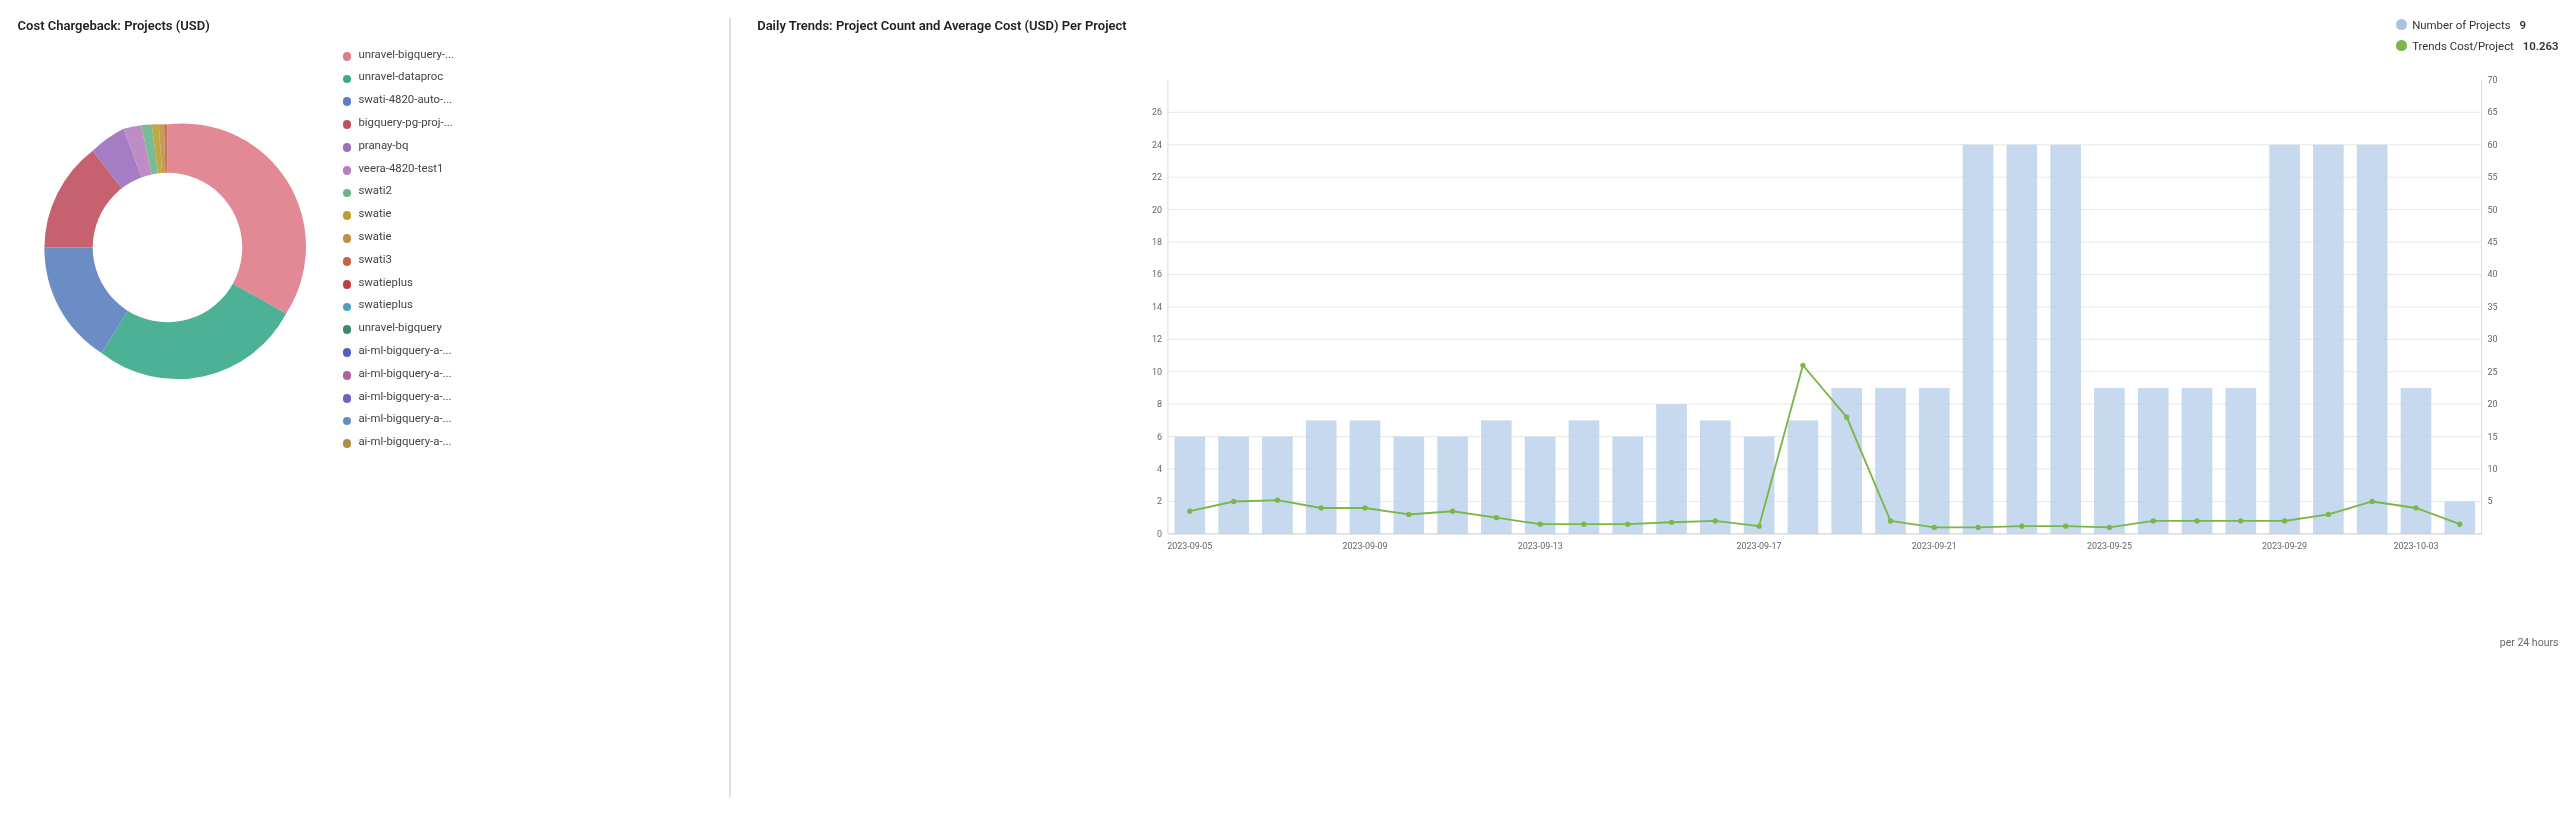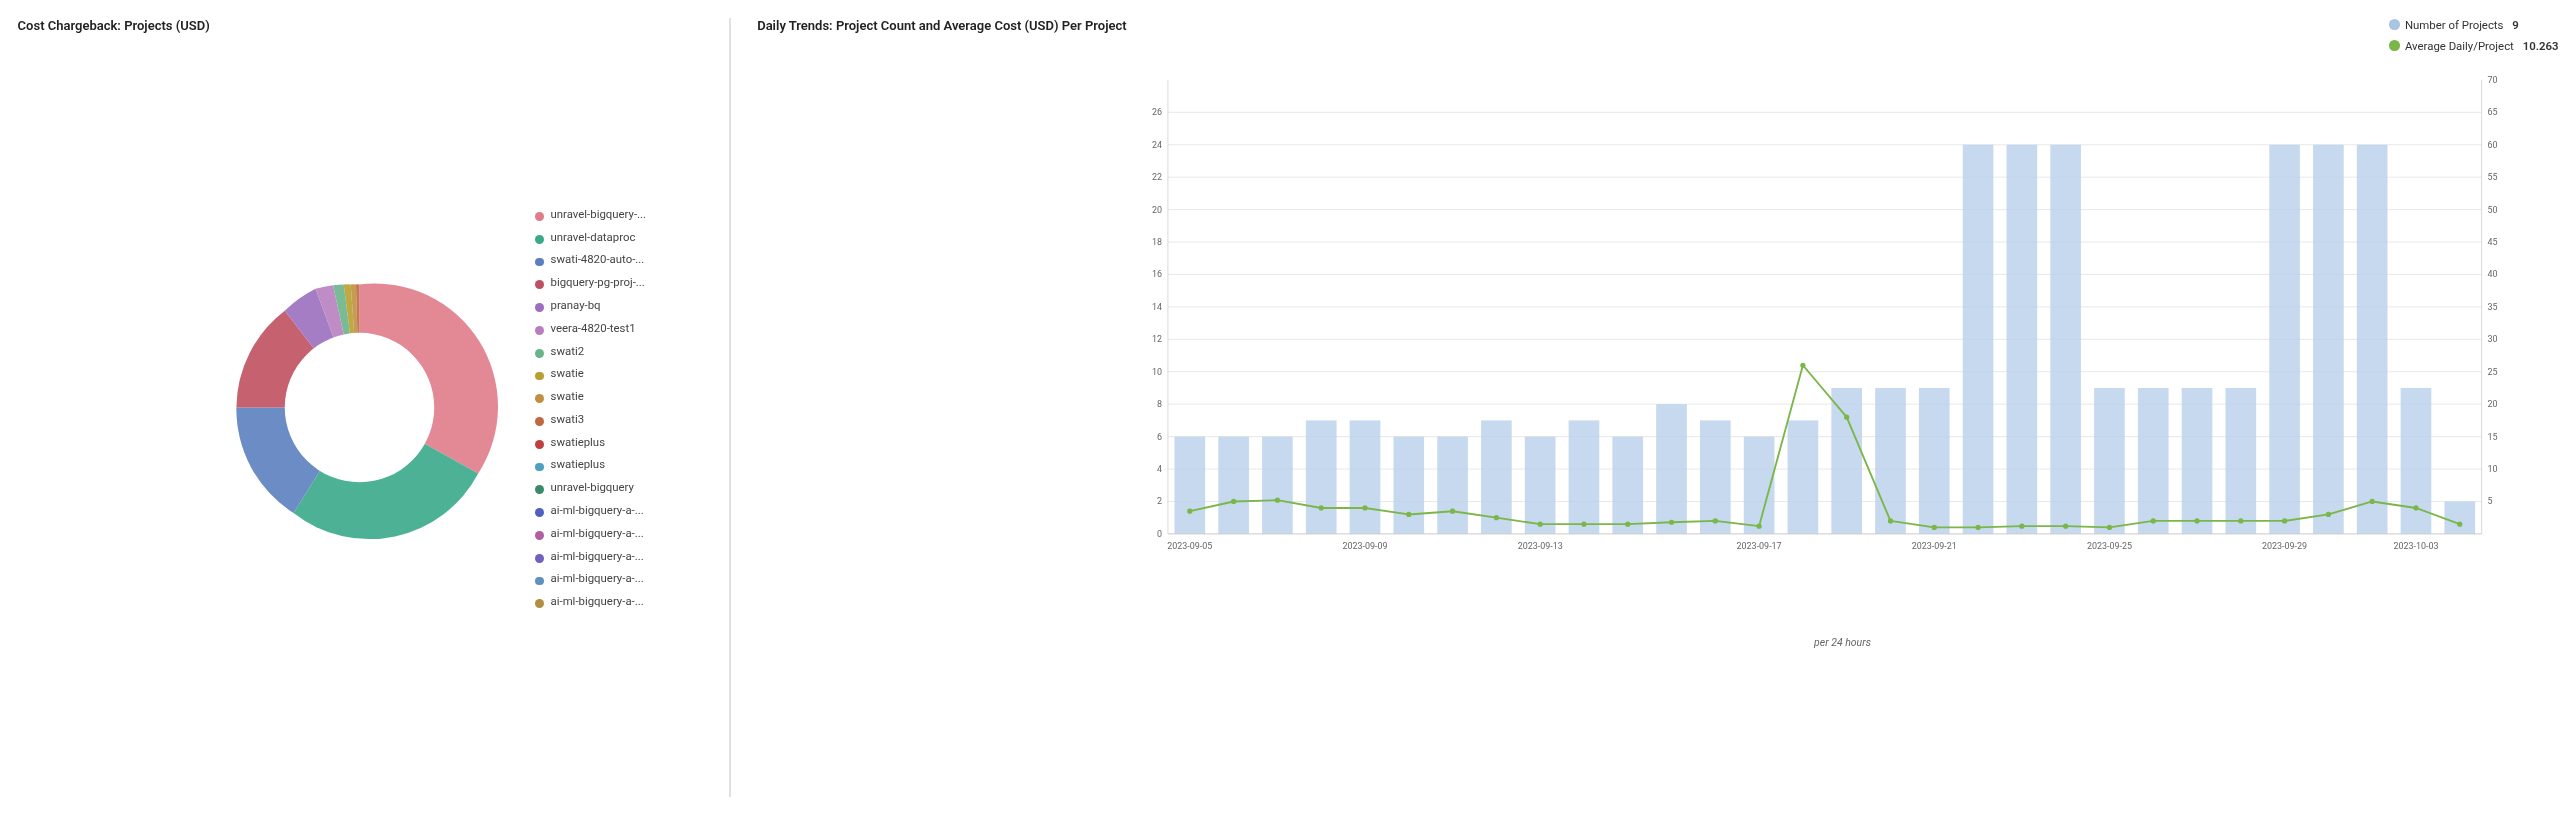--- a/index.html
+++ b/index.html
@@ -13,21 +13,21 @@
       display: flex;
       width: 2576px;
       height: 815px;
       padding: 17.6px;
       gap: 17.6px;
     }
     .left-panel {
       width: 685px;
       flex-shrink: 0;
       display: flex;
-      flex-direction: row;
+      flex-direction: column;
     }
     .right-panel {
       flex: 1;
       display: flex;
       flex-direction: row;
     }
     .panel-title {
       font-size: 13px;
       font-weight: 600;
       color: #222;
@@ -58,25 +58,24 @@
       font-size: 11.4px;
       color: #444;
     }
     .legend-dot {
       width: 8.8px;
       height: 8.8px;
       border-radius: 50%;
       flex-shrink: 0;
     }
     .x-axis-label {
-      text-align: center;
+      text-align: right;
       font-size: 10.5px;
       color: #666;
       margin-top: 3.5px;
-      font-style: italic;
     }
     .legend-tr-item {
       display: flex;
       align-items: center;
       gap: 5.3px;
       font-size: 11.4px;
       text-align: center;
     }
     .legend-tr-dot {
       width: 10.5px;
@@ -213,21 +212,21 @@
     <div style="position:relative; flex:1;">
 
       <div style="position:absolute; top:0; right:0; display:flex; flex-direction:column; gap:7px; z-index:10;">
         <div class="legend-tr-item">
           <div class="legend-tr-dot" style="background:#a8c4e0;"></div>
           <span>Number of Projects</span>
           <span class="legend-tr-value">9</span>
         </div>
         <div class="legend-tr-item">
           <div class="legend-tr-dot" style="background:#7ab648;"></div>
-          <span>Average Daily/Project</span>
+          <span>Trends Cost/Project</span>
           <span class="legend-tr-value">10.263</span>
         </div>
       </div>
 
       <svg id="main-chart" style="width:calc(100% - 17.6px); height:615px; display:block; overflow:visible;font-size:13px" viewBox="0 0 1900 680">
           <line x1="55" y1="620" x2="1820" y2="620" stroke="#e0e0e0" stroke-width="1"></line>
           <line x1="55" y1="576.4285714285714" x2="1820" y2="576.4285714285714" stroke="#e0e0e0" stroke-width="1"></line>
           <line x1="55" y1="532.8571428571429" x2="1820" y2="532.8571428571429" stroke="#e0e0e0" stroke-width="1"></line>
           <line x1="55" y1="489.28571428571433" x2="1820" y2="489.28571428571433" stroke="#e0e0e0" stroke-width="1"></line>
           <line x1="55" y1="445.7142857142857" x2="1820" y2="445.7142857142857" stroke="#e0e0e0" stroke-width="1"></line>

